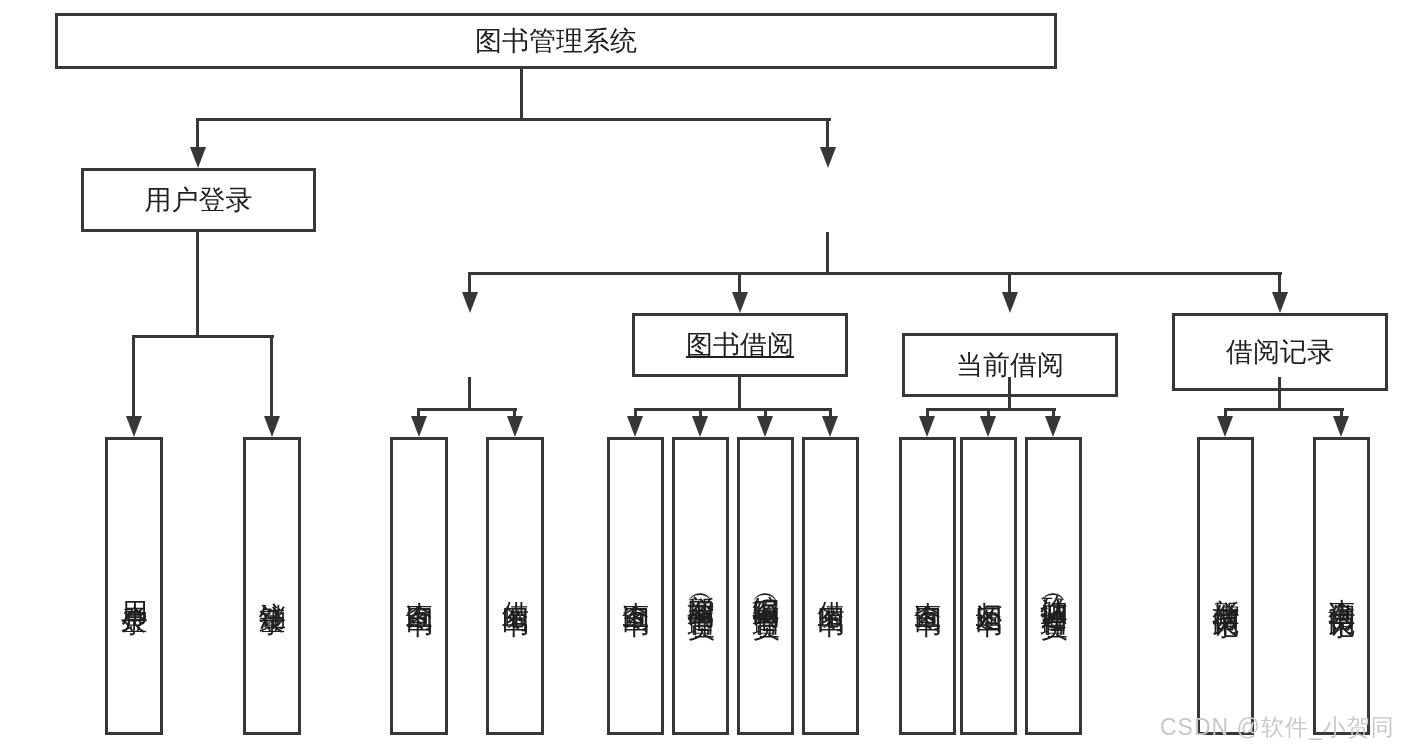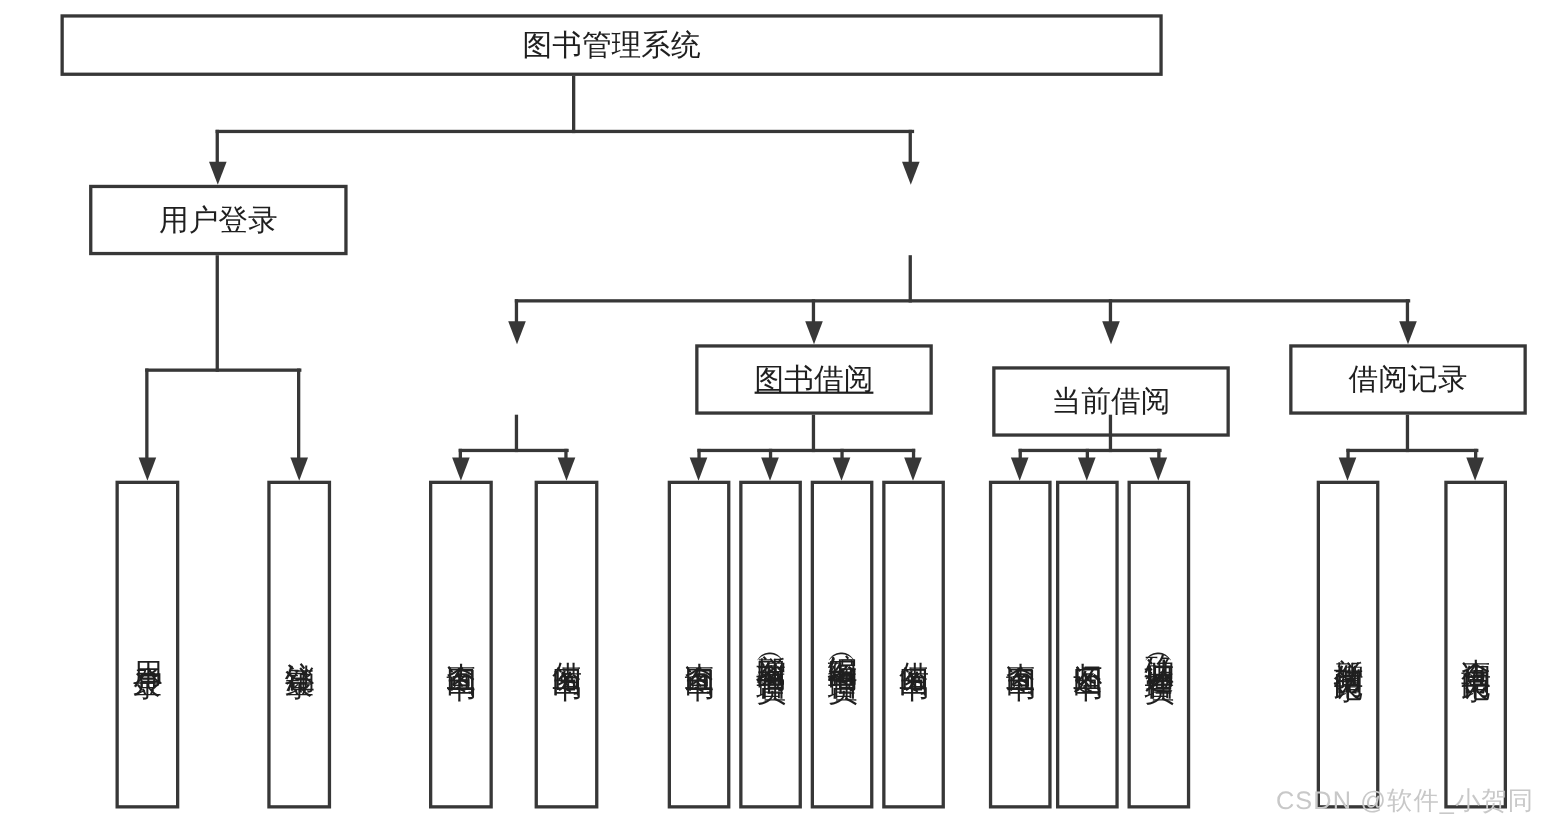--- a/index.html
+++ b/index.html
@@ -83,21 +83,21 @@
   <div class="ah" style="left:462px;top:292px;"></div>
   <div class="vline" style="left:738px;top:272px;height:23px;"></div>
   <div class="ah" style="left:732px;top:292px;"></div>
   <div class="vline" style="left:1008px;top:272px;height:23px;"></div>
   <div class="ah" style="left:1002px;top:292px;"></div>
   <div class="vline" style="left:1278px;top:272px;height:23px;"></div>
   <div class="ah" style="left:1272px;top:292px;"></div>
 
   <div class="box" style="left:632px;top:313px;width:216px;height:64px;text-decoration:underline;">图书借阅</div>
   <div class="box" style="left:902px;top:313px;width:216px;height:64px;margin-top:20px;">当前借阅</div>
-  <div class="box" style="left:1172px;top:313px;width:216px;height:64px;">借阅记录</div>
+  <div class="box" style="left:1172px;top:313px;width:216px;height:78px;">借阅记录</div>
 
   <div class="vline" style="left:468px;top:377px;height:34px;"></div>
   <div class="hline" style="left:417px;top:408px;width:100px;"></div>
   <div class="vline" style="left:417px;top:408px;height:11px;"></div>
   <div class="ah" style="left:411px;top:416px;"></div>
   <div class="vline" style="left:513px;top:408px;height:11px;"></div>
   <div class="ah" style="left:507px;top:416px;"></div>
 
   <div class="vline" style="left:738px;top:377px;height:34px;"></div>
   <div class="hline" style="left:634px;top:408px;width:198px;"></div>

